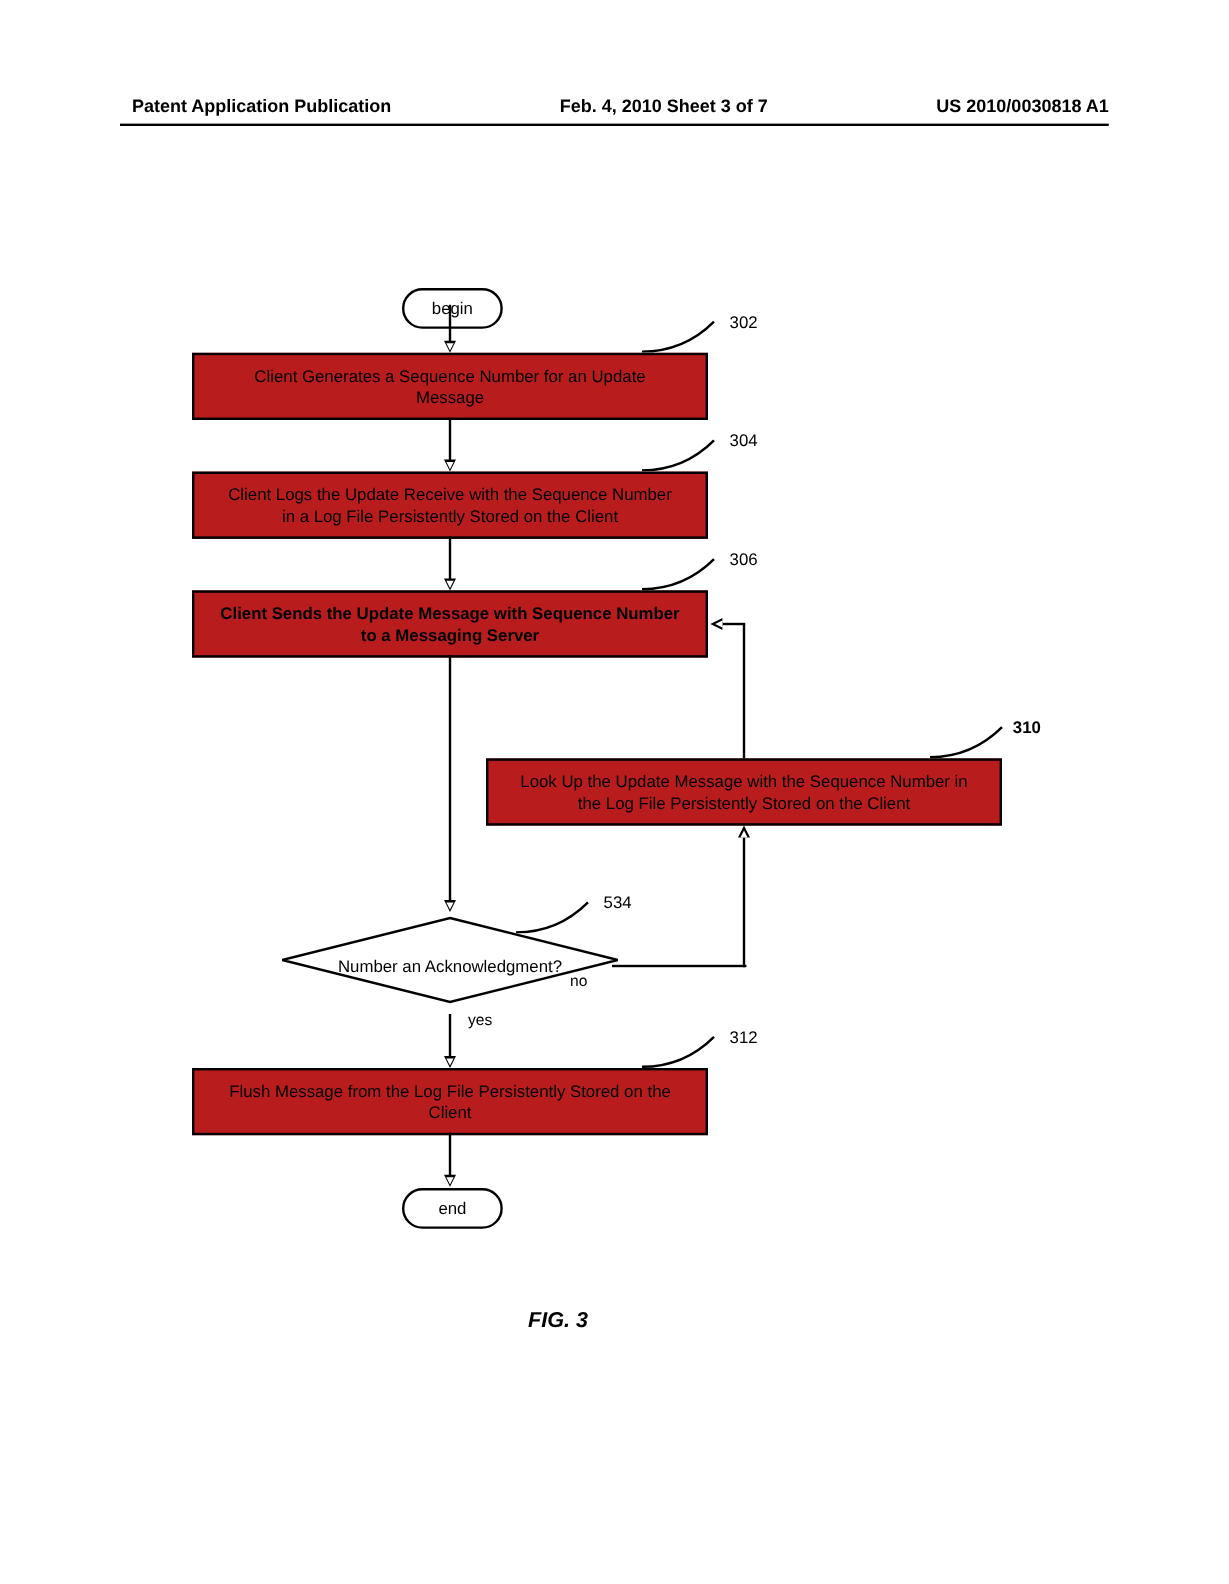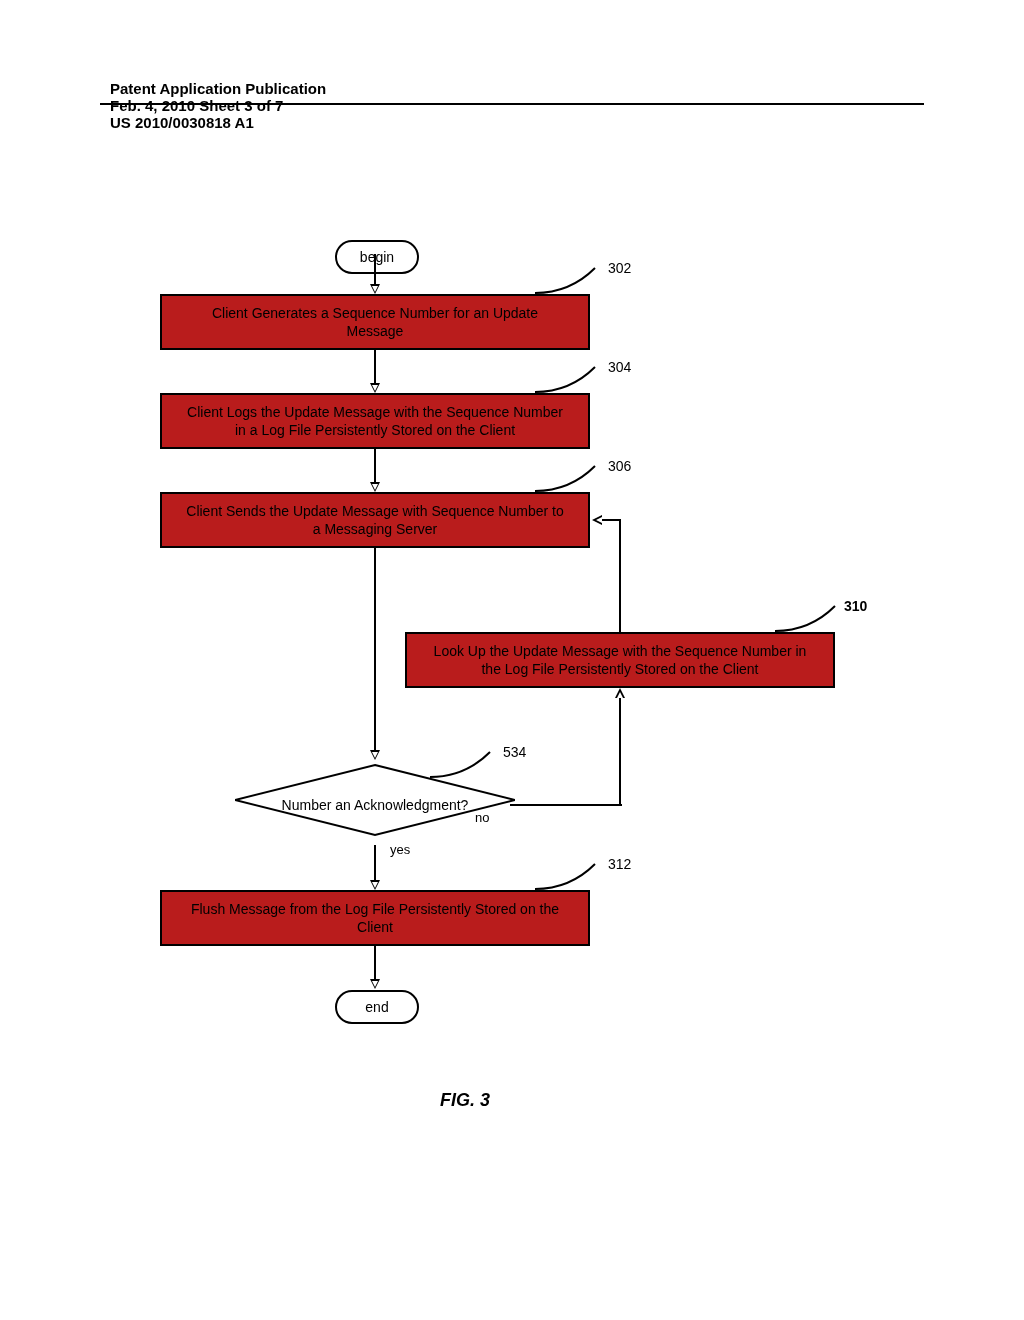--- a/index.html
+++ b/index.html
@@ -13,21 +13,20 @@
     }
     .header {
       position: absolute;
       top: 80px;
       left: 110px;
       right: 100px;
       display: flex;
       justify-content: space-between;
       font-size: 15px;
       font-weight: bold;
-      flex-direction: column;
     }
     .header-line {
       position: absolute;
       top: 103px;
       left: 100px;
       right: 100px;
       border-top: 2px solid black;
     }
     .flowchart {
       position: absolute;
@@ -170,31 +169,31 @@
   <div class="process" style="left: 50px; top: 74px;">Client Generates a Sequence Number for an Update Message</div>
 
   <svg style="position:absolute; left: 425px; top: 44px;" width="65" height="30">
       <path d="M0 29 Q 35 29 60 4" stroke="black" stroke-width="2" fill="none"></path>
     </svg>
   <div class="callout" style="left: 498px; top: 40px;">302</div>
 
   <div class="arrow-line" style="left: 264px; top: 128px; width: 2px; height: 37px;"></div>
   <div class="arrow-head down" style="left: 260px; top: 163px;"></div>
 
-  <div class="process" style="left: 50px; top: 173px;">Client Logs  the Update Message with the Sequence Number in a Log File Persistently Stored on the Client</div>
+  <div class="process" style="left: 50px; top: 173px;">Client Logs  the Update Receive with the Sequence Number in a Log File Persistently Stored on the Client</div>
 
   <svg style="position:absolute; left: 425px; top: 143px;" width="65" height="30">
       <path d="M0 29 Q 35 29 60 4" stroke="black" stroke-width="2" fill="none"></path>
     </svg>
   <div class="callout" style="left: 498px; top: 139px;">304</div>
 
   <div class="arrow-line" style="left: 264px; top: 227px; width: 2px; height: 37px;"></div>
   <div class="arrow-head down" style="left: 260px; top: 262px;"></div>
 
-  <div class="process" style="left: 50px; top: 272px;">Client Sends the Update Message with Sequence Number to a Messaging Server</div>
+  <div class="process" style="left: 50px; top: 272px; font-weight: bold;">Client Sends the Update Message with Sequence Number to a Messaging Server</div>
 
   <svg style="position:absolute; left: 425px; top: 242px;" width="65" height="30">
       <path d="M0 29 Q 35 29 60 4" stroke="black" stroke-width="2" fill="none"></path>
     </svg>
   <div class="callout" style="left: 498px; top: 238px;">306</div>
 
   <div class="process" style="left: 295px; top: 412px;">Look Up the Update Message with the Sequence Number in the Log File Persistently Stored on the Client</div>
 
   <svg style="position:absolute; left: 665px; top: 382px;" width="65" height="30">
       <path d="M0 29 Q 35 29 60 4" stroke="black" stroke-width="2" fill="none"></path>

